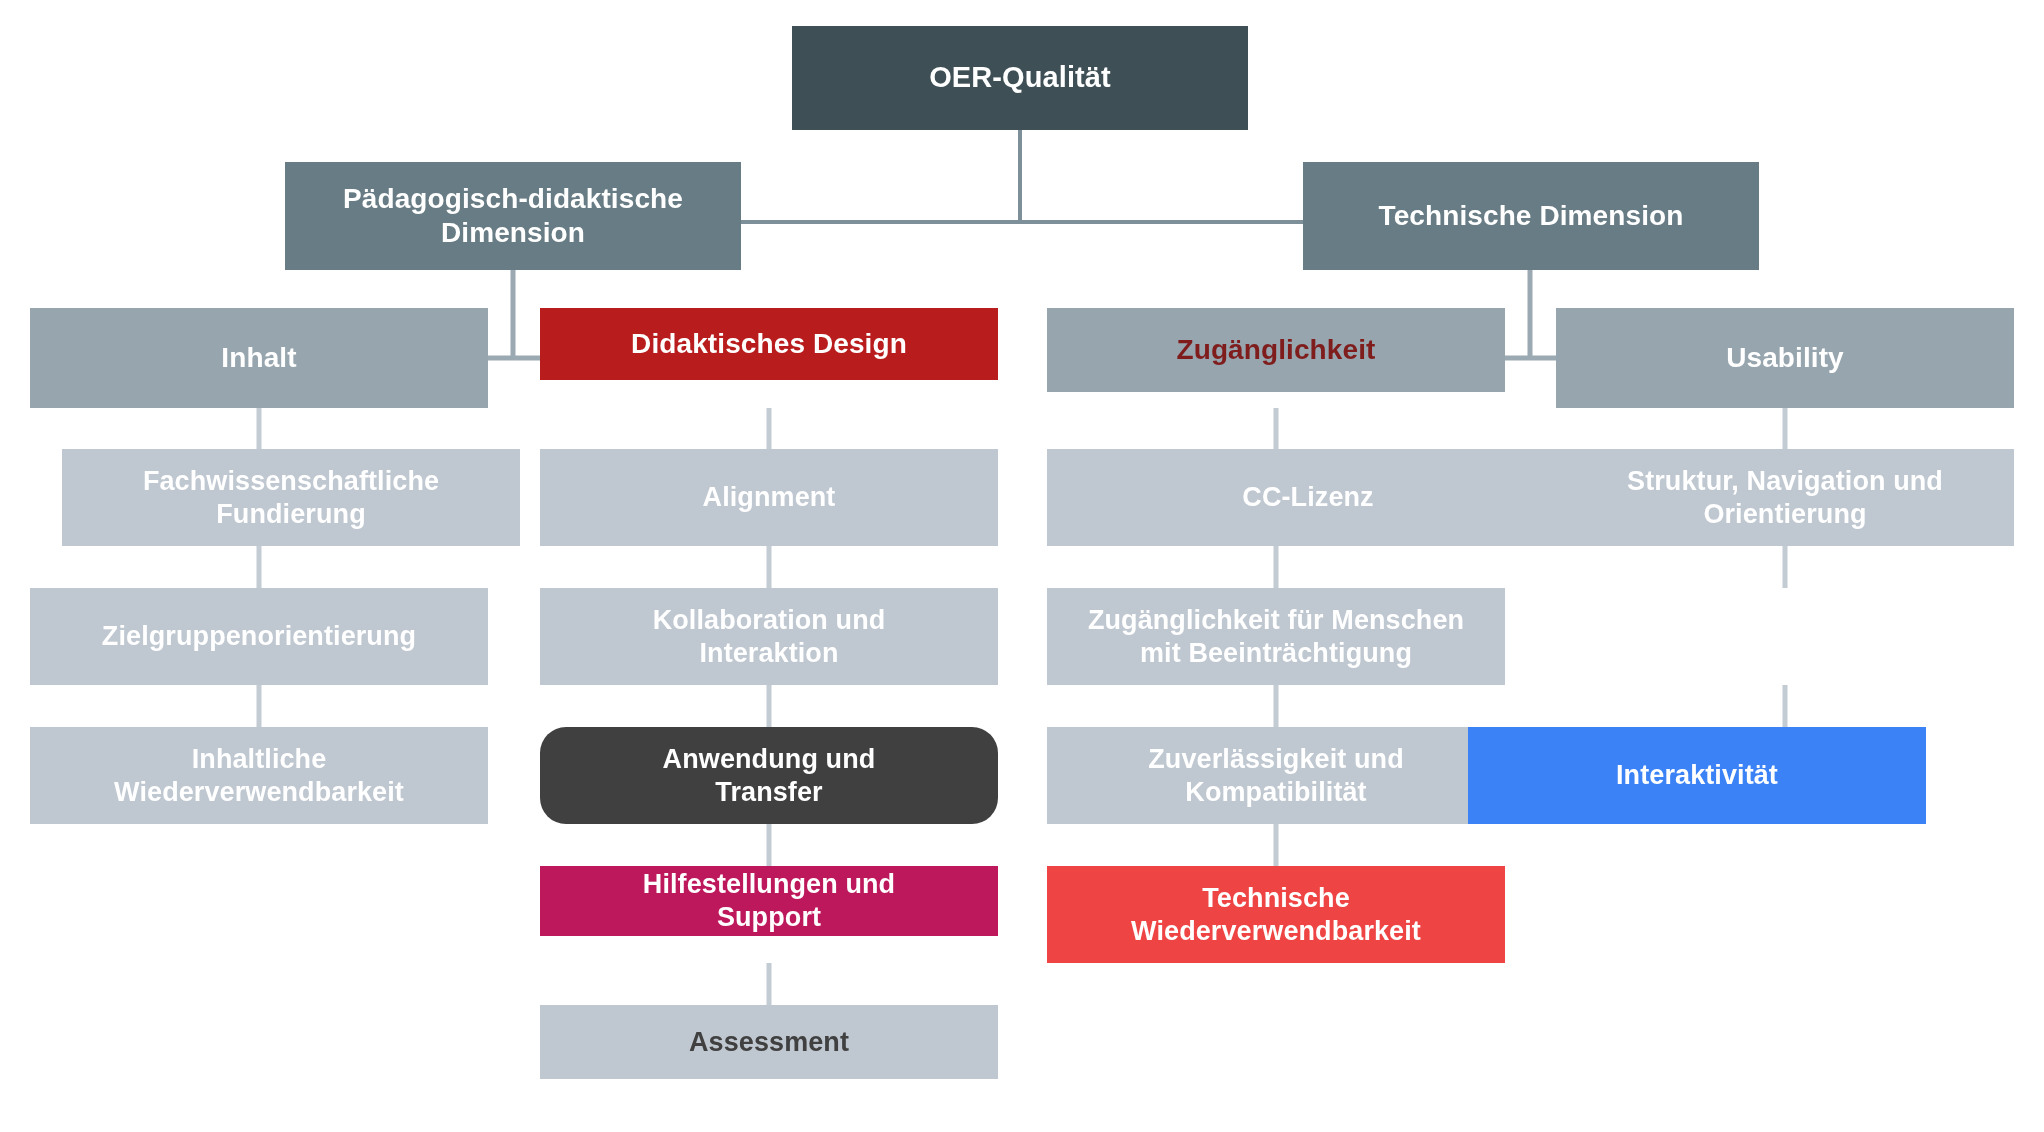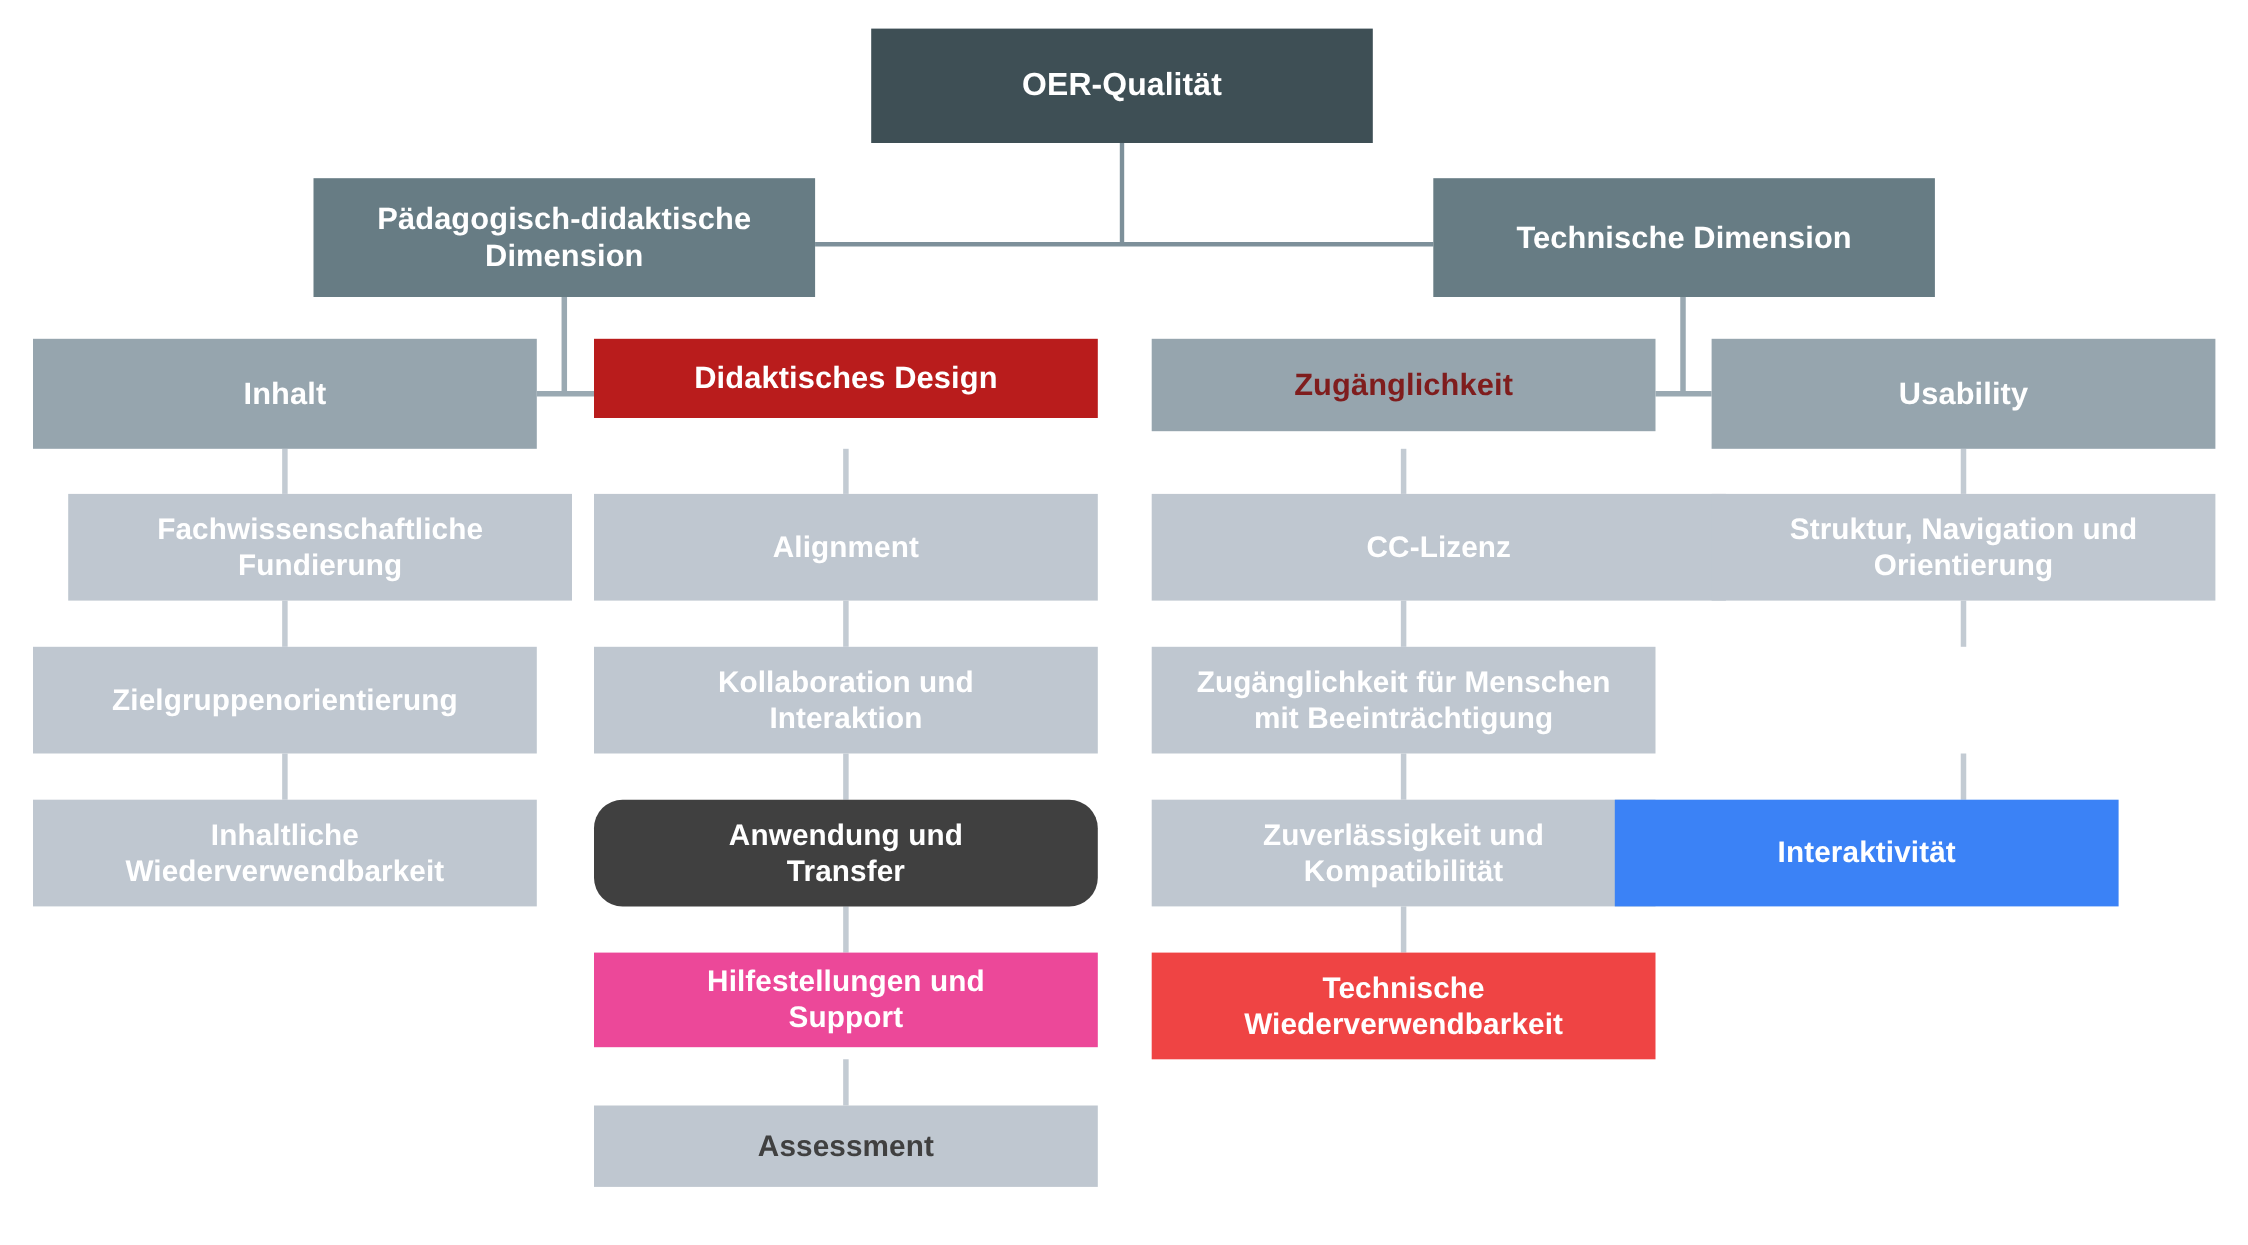--- a/index.html
+++ b/index.html
@@ -141,21 +141,21 @@
     <span class="node-label">Alignment</span>
   </div>
   <div class="node level-leaf" style="left: 540px; top: 588px; width: 458px; height: 97px; background: rgb(191, 199, 208); color: rgb(255, 255, 255);">
     <span class="node-label">Kollaboration und
 Interaktion</span>
   </div>
   <div class="node level-leaf" style="left: 540px; top: 727px; width: 458px; height: 97px; background: #404040; color: rgb(255, 255, 255); border-radius: 26px;">
     <span class="node-label">Anwendung und
 Transfer</span>
   </div>
-  <div class="node level-leaf" style="left: 540px; top: 866px; width: 458px; height: 86px; background: #ec4899; color: rgb(255, 255, 255);">
+  <div class="node level-leaf" style="left: 540px; top: 866px; width: 458px; height: 70px; background: #be185d; color: rgb(255, 255, 255);">
     <span class="node-label">Hilfestellungen und
 Support</span>
   </div>
   <div class="node level-leaf" style="left: 540px; top: 1005px; width: 458px; height: 74px; background: rgb(191, 199, 208); color: #404040;">
     <span class="node-label">Assessment</span>
   </div>
 
   <div class="node level-leaf" style="left: 1047px; top: 449px; width: 522px; height: 97px; background: rgb(191, 199, 208); color: rgb(255, 255, 255);">
     <span class="node-label">CC-Lizenz</span>
   </div>

